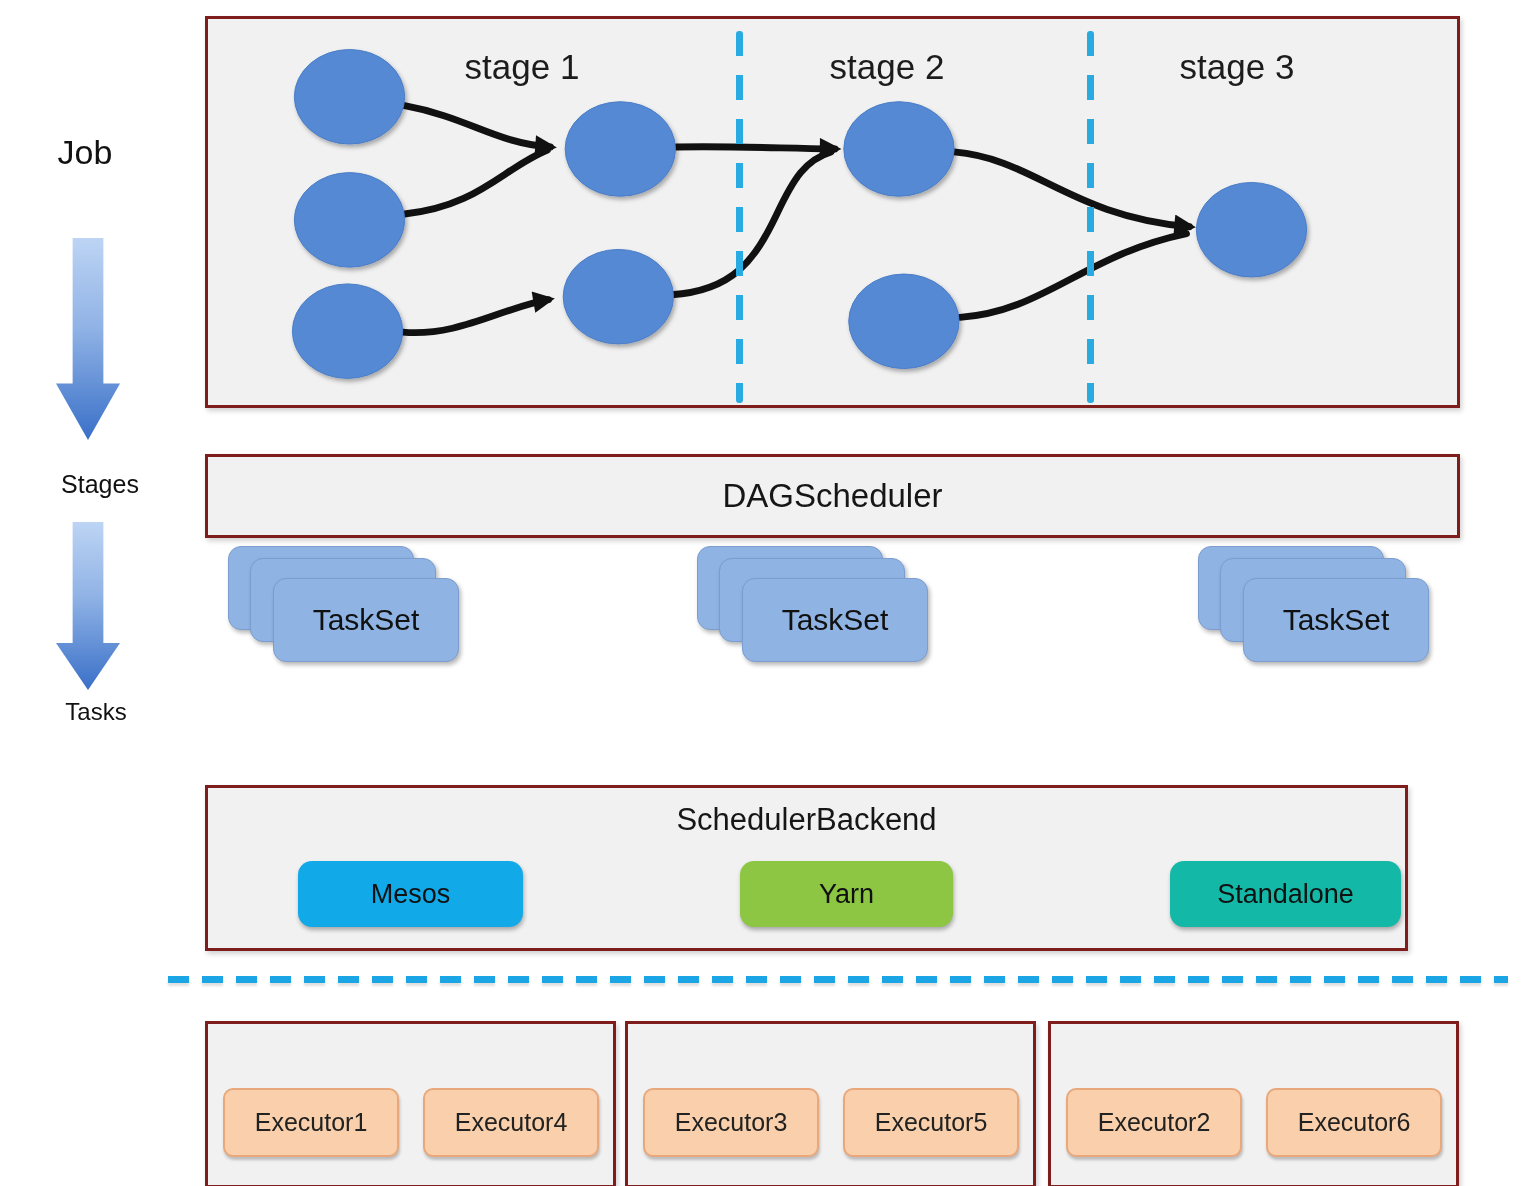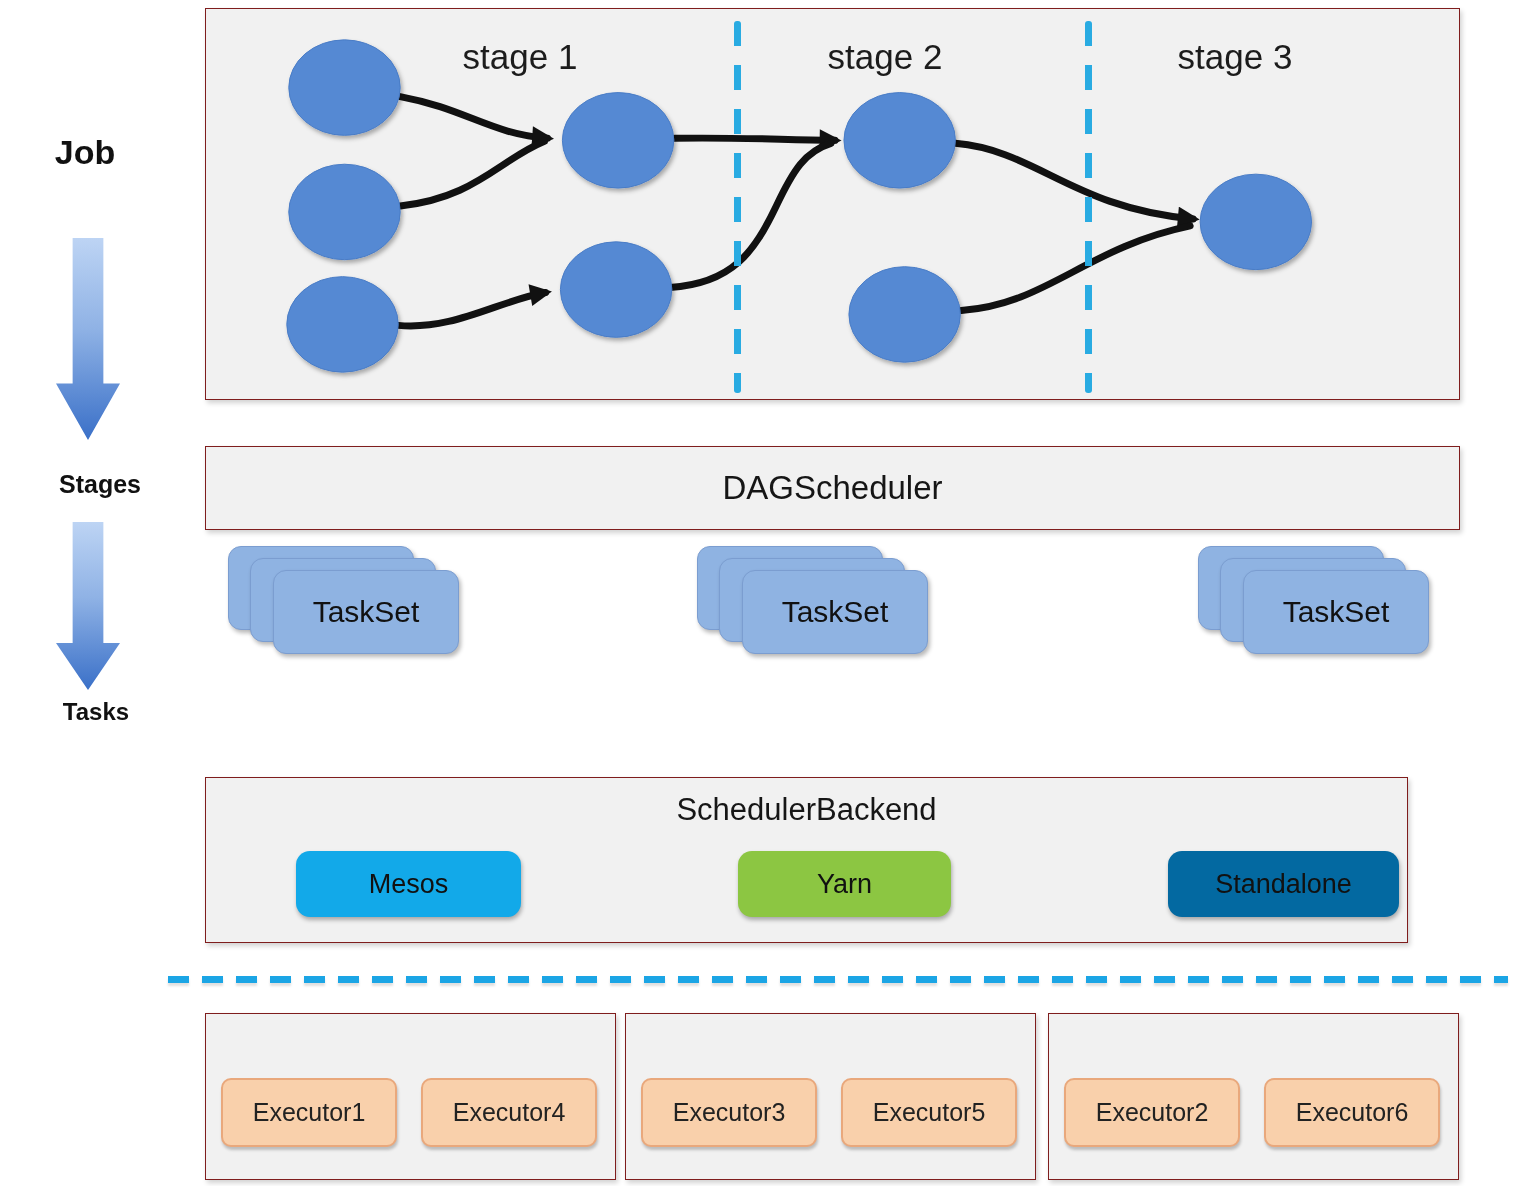--- a/index.html
+++ b/index.html
@@ -1,34 +1,34 @@
 <!DOCTYPE html>
 <html><head>
 <meta charset="utf-8">
 <style>
   html,body { margin:0; padding:0; background:#ffffff; }
   body { font-family:"Liberation Sans", sans-serif; }
   .canvas { position:relative; width:1533px; height:1186px; background:#ffffff; overflow:hidden; }
 
   
-  .rail-label { position:absolute; font-weight:bold; color:#111; text-align:center; }
+  .rail-label { position:absolute; font-weight:normal; color:#111; text-align:center; }
   .lbl-job    { left:0; top:133px; width:170px; font-size:34px; }
   .lbl-stages { left:0; top:470px; width:200px; font-size:25px; }
   .lbl-tasks  { left:0; top:698px; width:192px; font-size:24px; }
 
   .flow-arrow { position:absolute; left:56px; width:64px;
     clip-path: polygon(26% 0, 74% 0, 74% 72%, 100% 72%, 50% 100%, 0 72%, 26% 72%);
     background: linear-gradient(180deg,#bdd4f4 0%, #8fb2e5 45%, #3a70c8 100%);
     filter: drop-shadow(2px 2px 2px rgba(0,0,0,0.25)); }
   .arrow-1 { top:238px; height:202px; }
   .arrow-2 { top:522px; height:168px; }
 
   
-  .panel { position:absolute; background:#f1f1f1; border:1px solid #7f1d1d;
-           box-shadow:2px 3px 5px rgba(0,0,0,0.18); box-sizing:border-box; }
+  .panel { position:absolute; background:#f1f1f1; border:3px solid #7f1d1d;
+           box-shadow:2px 3px 5px rgba(0,0,0,0.18); box-sizing:border-box;margin-top:8px; }
 
   
   .dag-panel { left:205px; top:8px; width:1255px; height:392px; }
   .dag-svg { position:absolute; left:0; top:0; width:100%; height:100%; }
   .stage-label { position:absolute; top:28px; transform:translateX(-50%);
                  font-size:35px; color:#1c1c1c; white-space:nowrap; }
   .stage-1 { left:314px; } .stage-2 { left:679px; } .stage-3 { left:1029px; }
   .dag-divider { position:absolute; top:12px; width:7px; height:372px;
     background: repeating-linear-gradient(180deg,#29ABE2 0 25px, transparent 25px 44px);
     border-radius:3px; }
@@ -41,33 +41,33 @@
   .bar-taskscheduler { top:665px; }
 
   
   .stack { position:absolute; width:232px; height:110px; top:546px; }
   .stack-1 { left:228px; } .stack-2 { left:697px; } .stack-3 { left:1198px; }
   .ts-card { position:absolute; width:186px; height:84px; background:#8FB3E2;
     border:1px solid #7b9dd0; border-radius:13px;
     box-shadow:2px 3px 4px rgba(0,0,0,0.28); box-sizing:border-box; }
   .ts-back  { left:0;   top:0; }
   .ts-mid   { left:22px; top:12px; }
-  .ts-front { left:45px; top:24px; display:flex; align-items:center; justify-content:center;
+  .ts-front { left:45px; top:32px; display:flex; align-items:center; justify-content:center;
               font-size:30px; color:#111; }
 
   
   .backend-box { left:205px; top:777px; width:1203px; height:166px; }
   .backend-title { position:absolute; left:0; top:14px; width:100%; text-align:center;
                    font-size:31px; color:#161616; }
   .backend-btn { position:absolute; top:73px; height:66px; border-radius:14px;
     display:flex; align-items:center; justify-content:center; font-size:27px; color:#111;
     box-shadow:1px 3px 4px rgba(0,0,0,0.3); }
   .btn-mesos      { left:90px;  width:225px; background:#12A9E9; }
   .btn-yarn       { left:532px; width:213px; background:#8CC642; }
-  .btn-standalone { left:962px; width:231px; background:#0369a1; }
+  .btn-standalone { left:962px; width:231px; background:#14b8a6; }
 
   
   .separator { position:absolute; left:168px; top:976px; width:1340px; height:7px;
     background: repeating-linear-gradient(90deg,#1BA5E5 0 21px, transparent 21px 34px);
     filter: drop-shadow(0 3px 1px rgba(0,0,0,0.12)); }
 
   
   .exec-box { top:1013px; width:411px; height:167px; }
   .exec-box-1 { left:205px; } .exec-box-2 { left:625px; } .exec-box-3 { left:1048px; }
   .exec-btn { position:absolute; top:64px; width:176px; height:69px;

